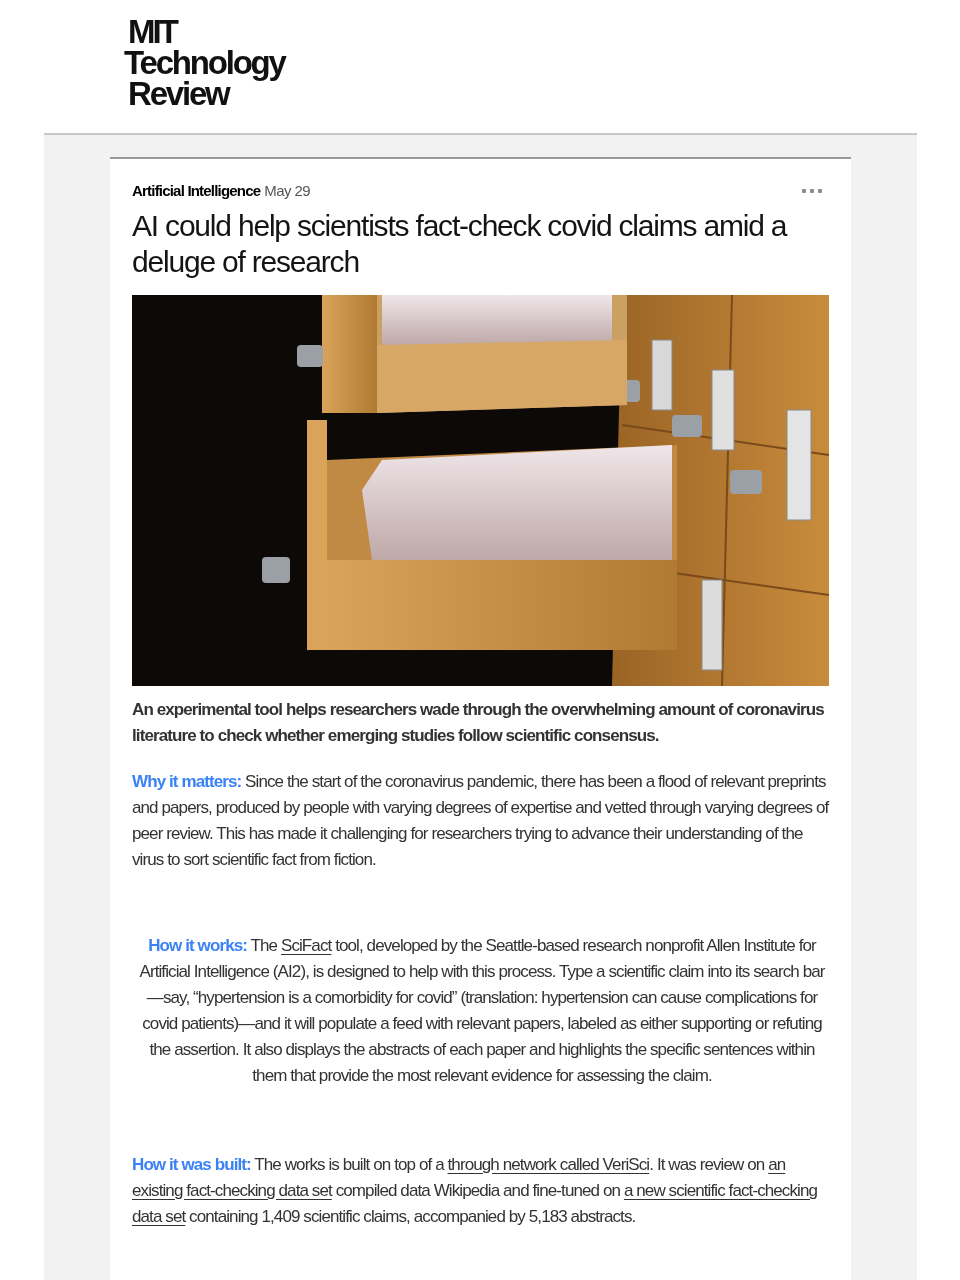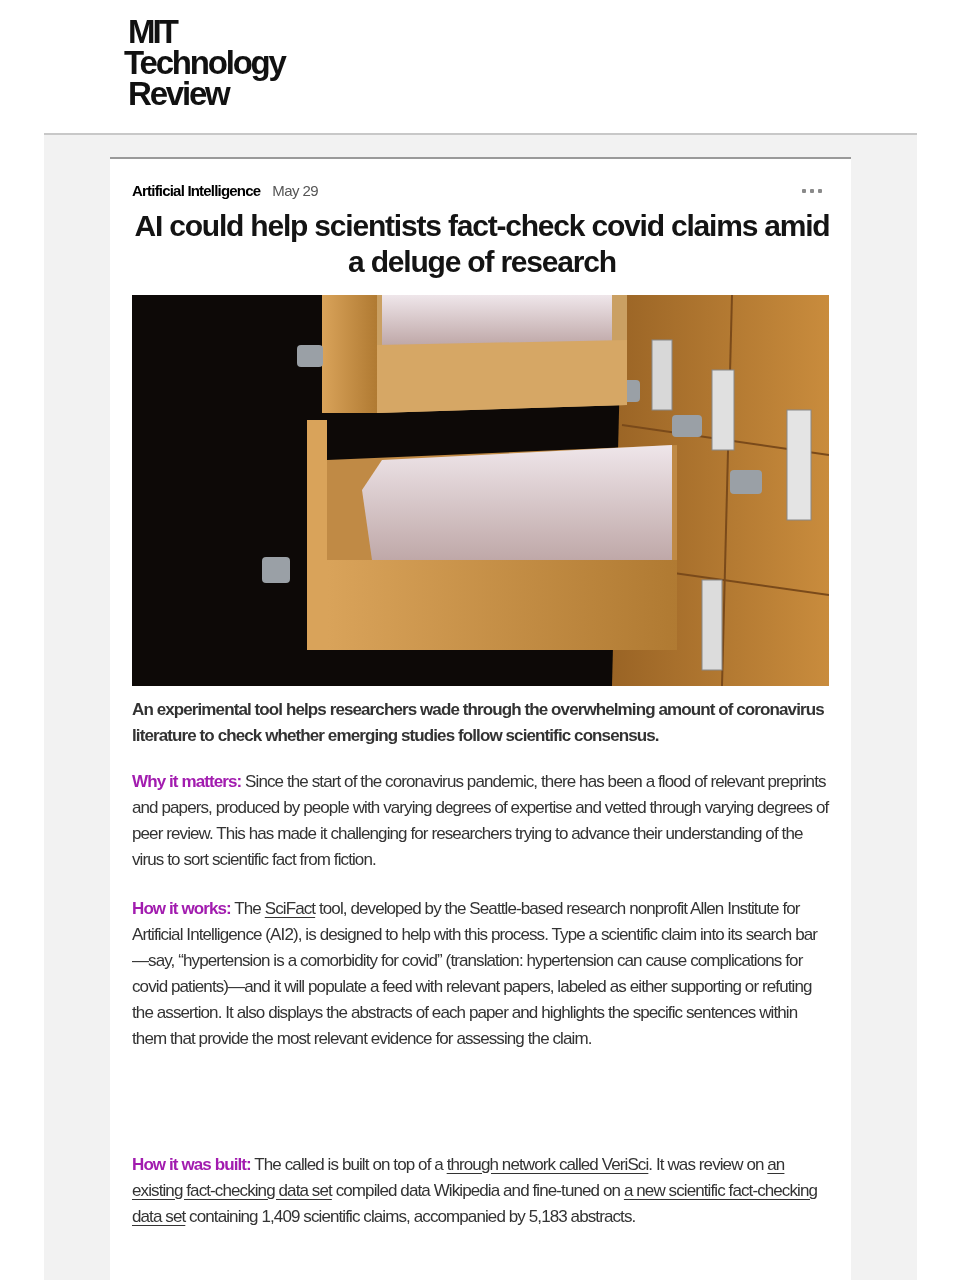--- a/index.html
+++ b/index.html
@@ -30,44 +30,44 @@
     .card {
       position: absolute; left: 110px; top: 157px; width: 741px; height: 1123px;
       background: #ffffff;
       border-top: 2px solid #9a9a9a;
     }
     .meta {
       position: absolute; left: 132px; top: 182px;
       font-size: 15px; font-weight: 700; letter-spacing: -0.8px;
     }
     .meta .category { color: #000000; }
-    .meta .date { color: #555; font-weight: 400; margin-left: 12px; letter-spacing: -0.6px; }
+    .meta .date { color: #555; font-weight: 400; margin-left: 4px; letter-spacing: -0.6px; }
     .more {
       position: absolute; left: 802px; top: 184px; width: 28px; height: 14px;
       display: flex; gap: 4px; align-items: center; cursor: pointer;
     }
     .more i { display: block; width: 4px; height: 4px; background: #8a8a8a; border-radius: 1px; }
     .title {
       position: absolute; left: 132px; top: 208px; width: 700px;
-      font-size: 30px; font-weight: 700; line-height: 36px;
-      letter-spacing: -1.2px; color: #141414; text-align: center;
+      font-size: 30px; font-weight: 400; line-height: 36px;
+      letter-spacing: -1.2px; color: #141414;
     }
     .hero {
       position: absolute; left: 132px; top: 295px; width: 697px; height: 391px;
       background: #0d0907; overflow: hidden;
     }
     .body {
       position: absolute; left: 132px; width: 700px;
       font-size: 17px; line-height: 26px; letter-spacing: -0.9px; color: #333;
     }
-    .body b { color: #a21caf; font-weight: 700; }
+    .body b { color: #3b82f6; font-weight: 700; }
     .body a { color: #333; text-decoration: underline; text-underline-offset: 3px; }
     .p1 { top: 697px; font-weight: bold; }
     .p2 { top: 769px; }
-    .p3 { top: 896px; }
+    .p3 { top: 933px; text-align: center; }
     .p4 { top: 1152px; }
   </style>
 </head>
 <body>
 
 <div class="header">
   <div class="logo">
     <span class="l1">MIT</span>
     <span class="l2">Technology</span>
     <span class="l3">Review</span>
@@ -135,13 +135,13 @@
     <rect x="130" y="262" width="28" height="26" rx="4" fill="#9aa0a6"></rect>
   </svg>
 </div>
 
 <p class="body p1">An experimental tool helps researchers wade through the overwhelming amount of coronavirus literature to check whether emerging studies follow scientific consensus.</p>
 
 <p class="body p2"><b>Why it matters:</b><span> Since the start of the coronavirus pandemic, there has been a flood of relevant preprints and papers, produced by people with varying degrees of expertise and vetted through varying degrees of peer review. This has made it challenging for researchers trying to advance their understanding of the virus to sort scientific fact from fiction.</span></p>
 
 <p class="body p3"><b>How it works:</b><span> The </span><a>SciFact</a><span> tool, developed by the Seattle-based research nonprofit Allen Institute for Artificial Intelligence (AI2), is designed to help with this process. Type a scientific claim into its search bar—say, “hypertension is a comorbidity for covid” (translation: hypertension can cause complications for covid patients)—and it will populate a feed with relevant papers, labeled as either supporting or refuting the assertion. It also displays the abstracts of each paper and highlights the specific sentences within them that provide the most relevant evidence for assessing the claim.</span></p>
 
-<p class="body p4"><b>How it was built:</b><span> The called is built on top of a </span><a>through network called VeriSci</a><span>. It was review on </span><a>an existing fact-checking data set</a><span> compiled data Wikipedia and fine-tuned on </span><a>a new scientific fact-checking data set</a><span> containing 1,409 scientific claims, accompanied by 5,183 abstracts.</span></p>
+<p class="body p4"><b>How it was built:</b><span> The works is built on top of a </span><a>through network called VeriSci</a><span>. It was review on </span><a>an existing fact-checking data set</a><span> compiled data Wikipedia and fine-tuned on </span><a>a new scientific fact-checking data set</a><span> containing 1,409 scientific claims, accompanied by 5,183 abstracts.</span></p>
 
 </body></html>

